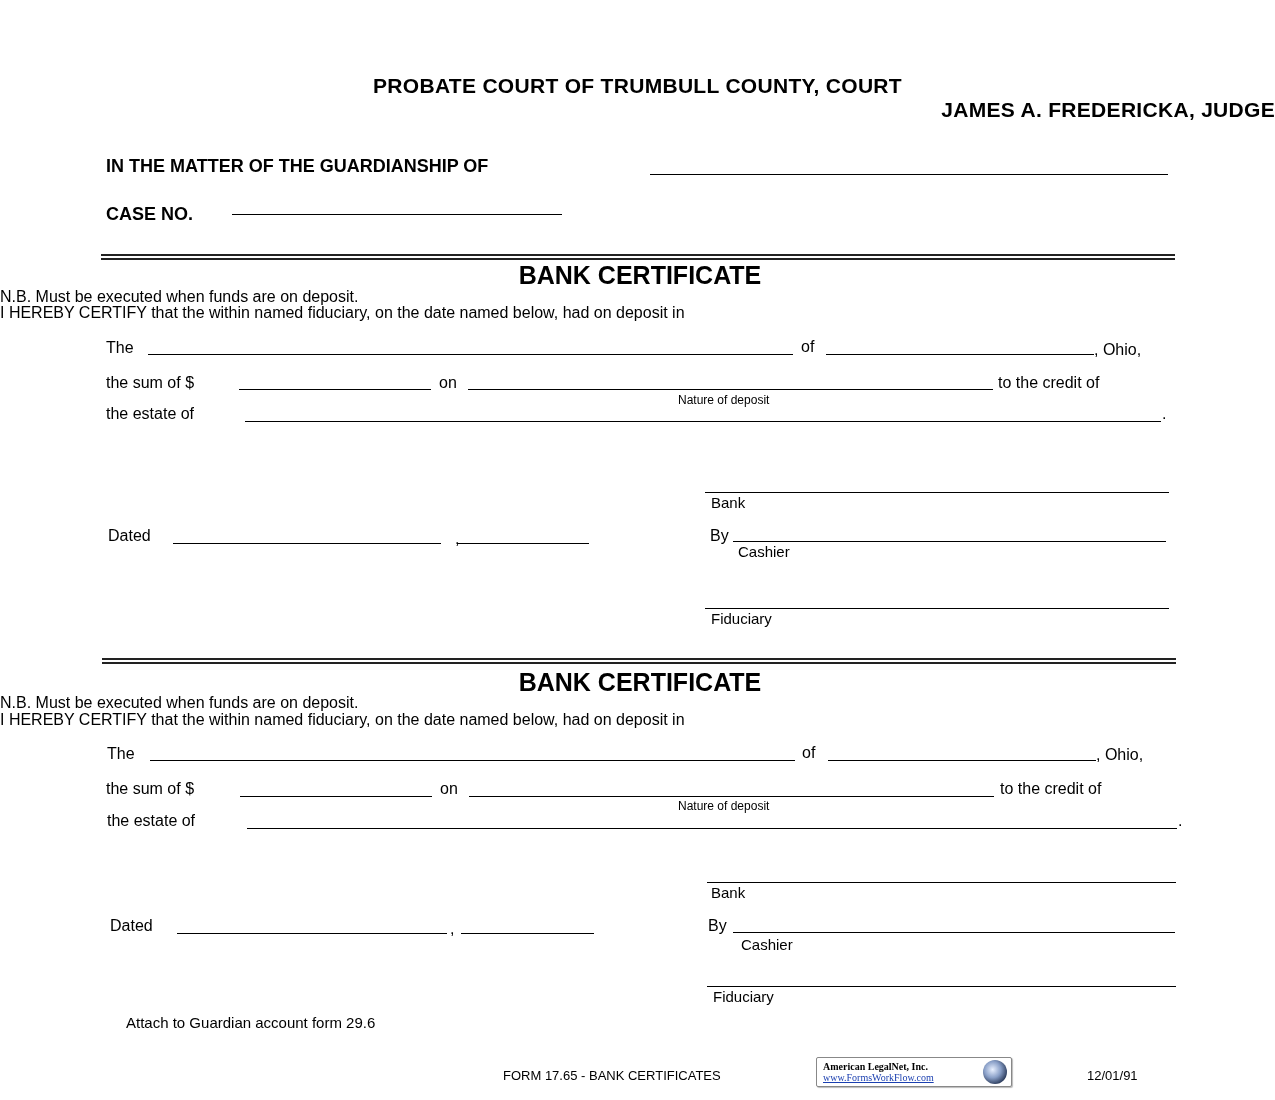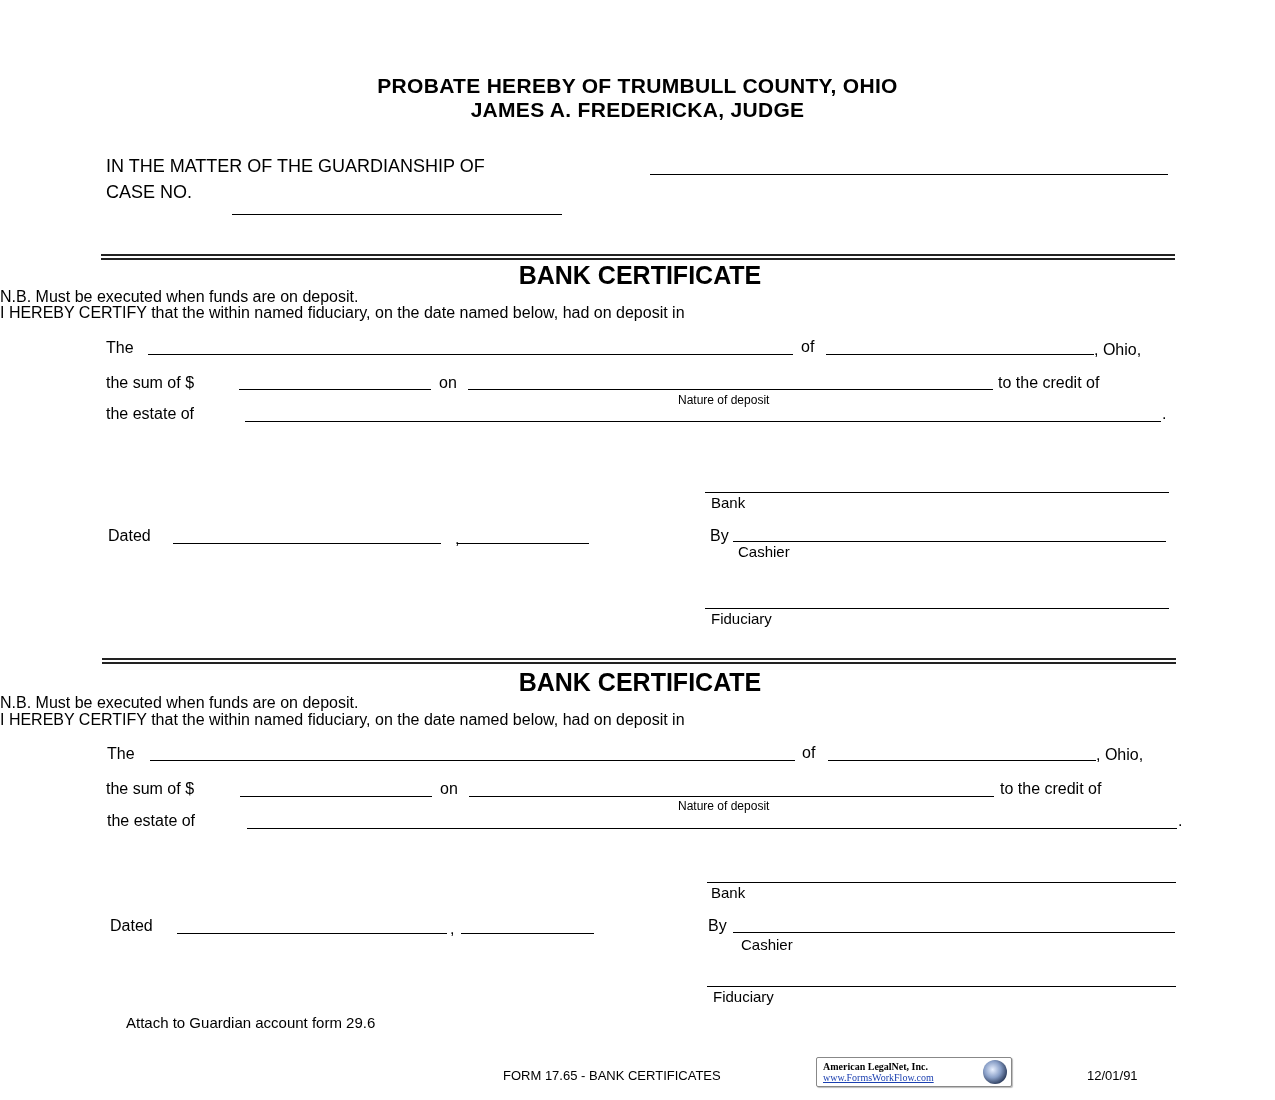--- a/index.html
+++ b/index.html
@@ -1,40 +1,40 @@
 <!DOCTYPE html>
 <html><head>
 <meta charset="utf-8">
 <style>
   html, body { margin:0; padding:0; background:#fff; }
   body { width:1275px; height:1100px; position:relative; overflow:hidden; font-family:"Liberation Sans", sans-serif; color:#000; }
   .abs { position:absolute; white-space:nowrap; }
   .line { position:absolute; height:0; border-top:1.6px solid #000; }
   .dbl { position:absolute; height:0; border-top:2px solid #222; }
   .hdr { font-size:21px; font-weight:bold; letter-spacing:0.3px; text-align:center; left:0; width:1275px; }
-  .caption { font-size:18px; font-weight:normal;text-align:right; }
+  .caption { font-size:18px; font-weight:bold;text-align:right; }
   .title { font-size:25px; font-weight:bold; text-align:center; }
   .sub { font-size:16px; text-align:left; }
   .body { font-size:16px; }
   .small { font-size:12px;margin-left:44px; }
   .label15 { font-size:15px; }
   .logo { position:absolute; left:816px; top:1057px; width:194px; height:28px; border:1px solid #888; border-radius:2px; background:#fff; box-shadow:1px 1px 1px #bbb; }
   .logo .t1 { position:absolute; left:6px; top:3px; font-family:"Liberation Serif", serif; font-weight:bold; font-size:10px; }
   .logo .t2 { position:absolute; left:6px; top:14px; font-family:"Liberation Serif", serif; font-size:10px; color:#1a3fb0; text-decoration:underline; }
   .logo .globe { position:absolute; right:4px; top:2px; width:24px; height:24px; border-radius:50%; background:radial-gradient(circle at 40% 40%, #e8f0ff 0%, #8aa0c8 40%, #2a3a5a 75%, #111 100%); }
 </style>
 </head>
 <body>
 
-<div class="abs hdr" style="top:74px;">PROBATE HEREBY OF TRUMBULL COUNTY, OHIO</div>
-<div class="abs hdr" style="top:98px;">JAMES A. FREDERICKA, JUDGE</div>
+<div class="abs hdr" style="top:74px;">PROBATE COURT OF TRUMBULL COUNTY, COURT</div>
+<div class="abs hdr" style="top:98px;text-align:right;">JAMES A. FREDERICKA, JUDGE</div>
 
 <div class="abs caption" style="left:106px; top:156px;">IN THE MATTER OF THE GUARDIANSHIP OF</div>
 <div class="line" style="left:650px; top:174px; width:518px;"></div>
-<div class="abs caption" style="left:106px; top:182px;">CASE NO.</div>
+<div class="abs caption" style="left:106px; top:204px;">CASE NO.</div>
 <div class="line" style="left:232px; top:214px; width:330px;"></div>
 
 <div>
   <div class="dbl" style="left:101px; top:254px; width:1074px;"></div>
   <div class="dbl" style="left:101px; top:258px; width:1074px;"></div>
   <div class="abs title" style="left:0; width:1280px; top:261px;">BANK CERTIFICATE</div>
   <div class="abs sub" style="left:0; width:1270px; top:288px;">N.B. Must be executed when funds are on deposit.</div>
   <div class="abs sub" style="left:0; width:1263px; top:304px;">I HEREBY CERTIFY that the within named fiduciary, on the date named below, had on deposit in</div>
 
   <div class="abs body" style="left:106px; top:339px;">The</div>

